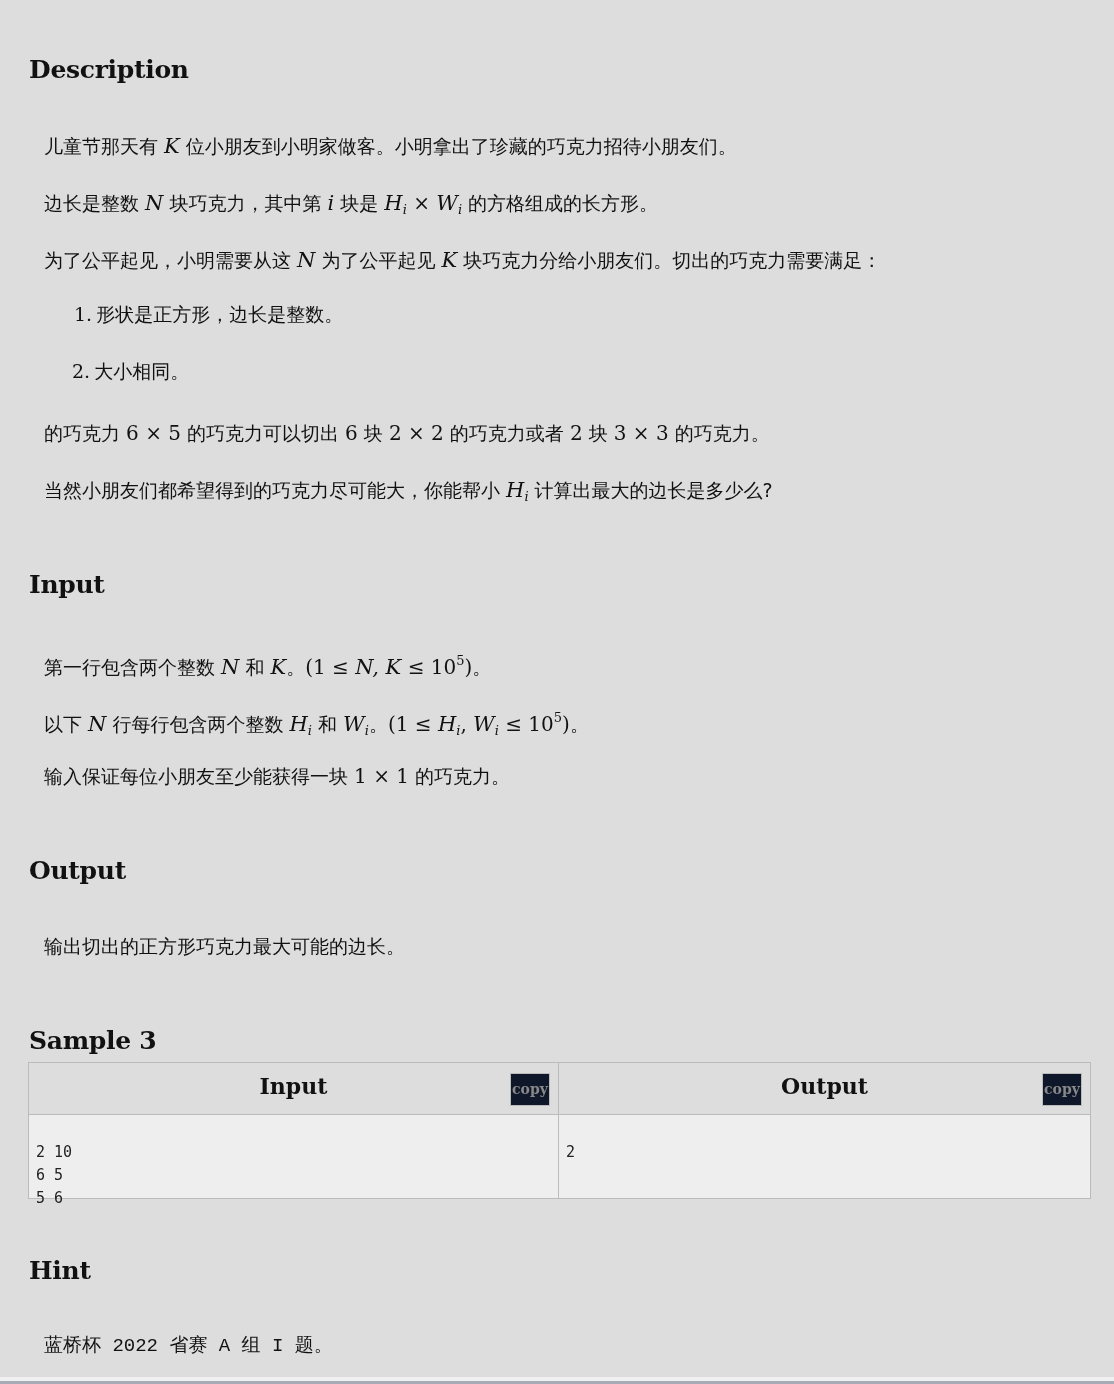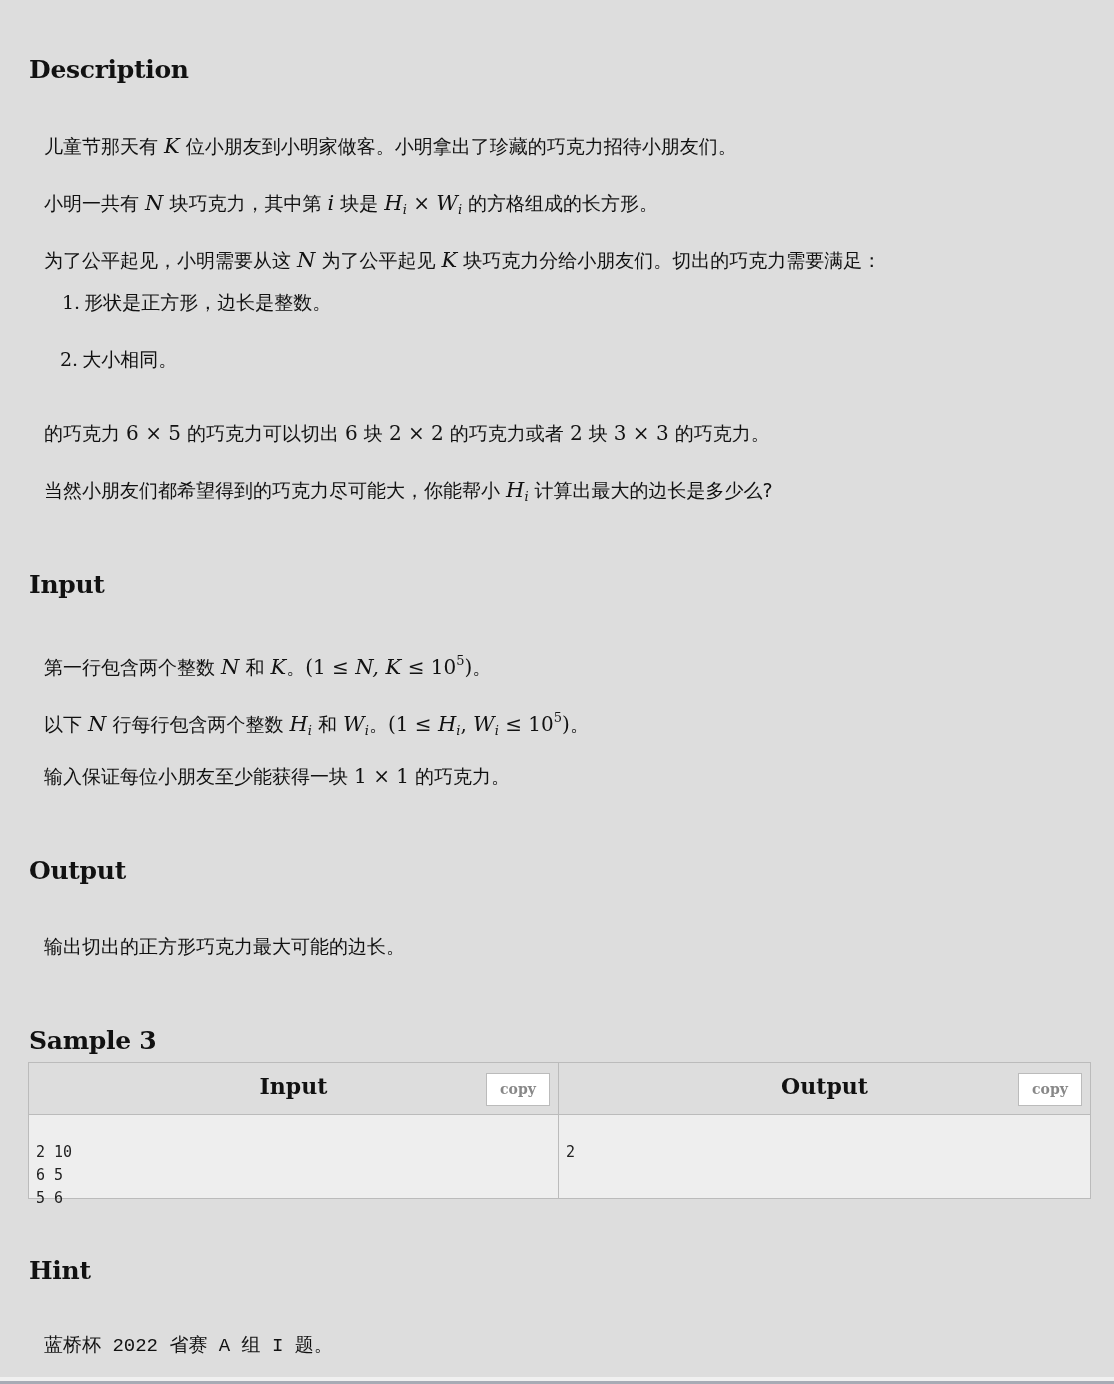--- a/index.html
+++ b/index.html
@@ -55,21 +55,21 @@
     font-style: italic;
     font-family: "DejaVu Serif", serif;
   }
   .sup {
     font-size: 13px;
     vertical-align: 9px;
     font-family: "DejaVu Serif", serif;
   }
   .list-item {
     position: absolute;
-    margin: 0;
+    margin: 12px;
     font-size: 19px;
     line-height: 26px;
     white-space: nowrap;
     font-family: "DejaVu Sans", sans-serif;
   }
   .list-item .num {
     font-family: "DejaVu Serif", serif;
     margin-right: 4px;
   }
 
@@ -105,31 +105,31 @@
     top: 10px;
     text-align: center;
     font-family: "DejaVu Serif", serif;
     font-weight: bold;
     font-size: 22px;
   }
   .copy-btn {
     position: absolute;
     right: 8px;
     top: 10px;
-    width: 64px;
+    width: 40px;
     height: 33px;
     border: 1px solid #bbbbbb;
     box-sizing: border-box;
     color: #888888;
     font-family: "DejaVu Serif", serif;
     font-weight: bold;
     font-size: 14px;
     text-align: center;
     line-height: 31px;
-    background: #ffffff;
+    background: #0f172a;
     cursor: pointer;
   }
   .sample-body {
     background: #eeeeee;
     height: calc(100% - 52px);
     box-sizing: border-box;
     padding: 26px 7px;
   }
   .sample-body pre {
     margin: 0;
@@ -159,21 +159,21 @@
 
 <div class="page">
 
   <h2 class="section-title" style="top:55px">Description</h2>
 
   <p class="line" style="top:117px">
     <span>儿童节那天有 </span><span class="m">K</span><span> 位小朋友到小明家做客。小明拿出了珍藏的巧克力招待小朋友们。</span>
   </p>
 
   <p class="line" style="top:174px">
-    <span>小明一共有 </span><span class="m">N</span><span> 块巧克力，其中第 </span><span class="m">i</span><span> 块是 </span><span class="m">H</span><span class="sub">i</span><span class="n"> × </span><span class="m">W</span><span class="sub">i</span><span> 的方格组成的长方形。</span>
+    <span>边长是整数 </span><span class="m">N</span><span> 块巧克力，其中第 </span><span class="m">i</span><span> 块是 </span><span class="m">H</span><span class="sub">i</span><span class="n"> × </span><span class="m">W</span><span class="sub">i</span><span> 的方格组成的长方形。</span>
   </p>
 
   <p class="line" style="top:231px">
     <span>为了公平起见，小明需要从这 </span><span class="m">N</span><span> 为了公平起见 </span><span class="m">K</span><span> 块巧克力分给小朋友们。切出的巧克力需要满足：</span>
   </p>
 
   <div class="list-item" style="left:34px;top:289px">
     <span class="num">1.</span><span>形状是正方形，边长是整数。</span>
   </div>
   <div class="list-item" style="left:32px;top:346px">

